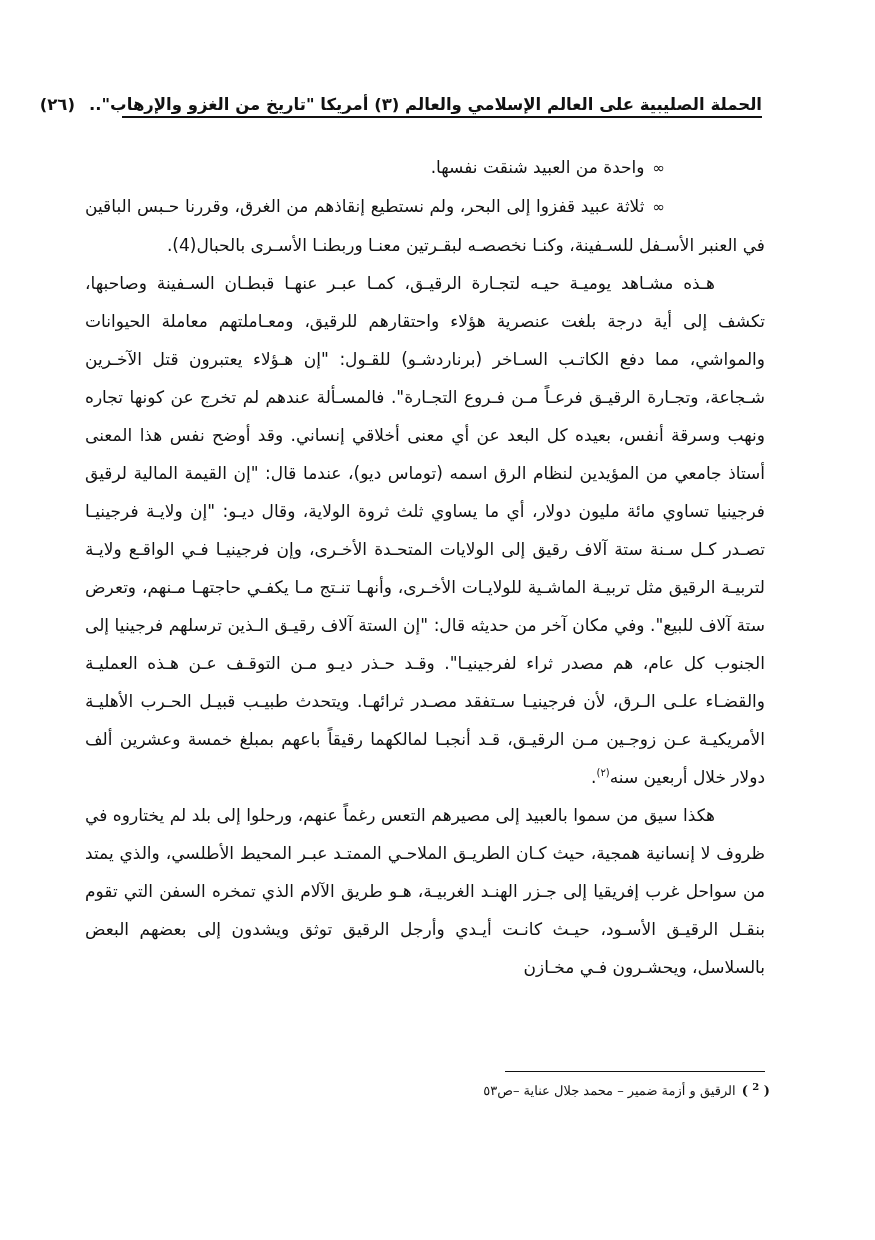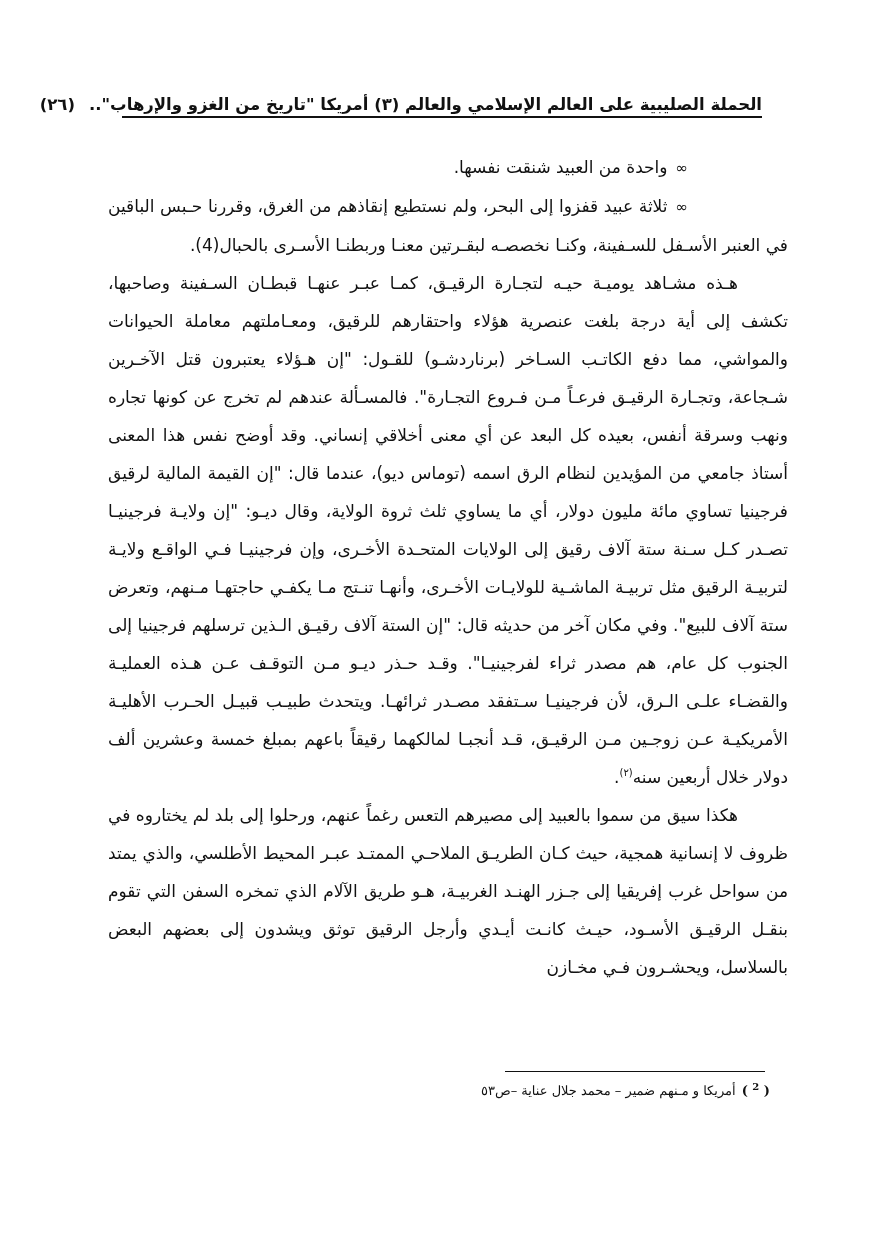--- a/index.html
+++ b/index.html
@@ -37,21 +37,21 @@
     }
     .header-page {
       font-weight: bold;
       font-size: 16.5px;
       margin-right: 14px;
       white-space: nowrap;
     }
     .body-text {
       position: absolute;
       top: 148px;
-      left: 108px;
+      left: 85px;
       width: 680px;
       direction: rtl;
       text-align: justify;
       font-size: 17px;
       line-height: 38px;
     }
     .body-text p {
       margin: 0;
       text-align-last: right;
     }
@@ -116,15 +116,15 @@
   </p>
   <p class="indent">
     <span>هكذا سيق من سموا بالعبيد إلى مصيرهم التعس رغماً عنهم، ورحلوا إلى بلد لم يختاروه في ظروف لا إنسانية همجية، حيث كـان الطريـق الملاحـي الممتـد عبـر المحيط الأطلسي، والذي يمتد من سواحل غرب إفريقيا إلى جـزر الهنـد الغربيـة، هـو طريق الآلام الذي تمخره السفن التي تقوم بنقـل الرقيـق الأسـود، حيـث كانـت أيـدي وأرجل الرقيق توثق ويشدون إلى بعضهم البعض بالسلاسل، ويحشـرون فـي مخـازن</span>
   </p>
 </div>
 
 <div class="fn-rule"></div>
 
 <div class="footnotes">
   <div class="footnote">
-    <span class="fn-num">( <sup>2</sup> )</span><span>أمريكا و مـنهم ضمير – محمد جلال عناية –ص٥٣</span>
+    <span class="fn-num">( <sup>2</sup> )</span><span>الرقيق و أزمة ضمير – محمد جلال عناية –ص٥٣</span>
   </div>
 </div>
 
 </body></html>

